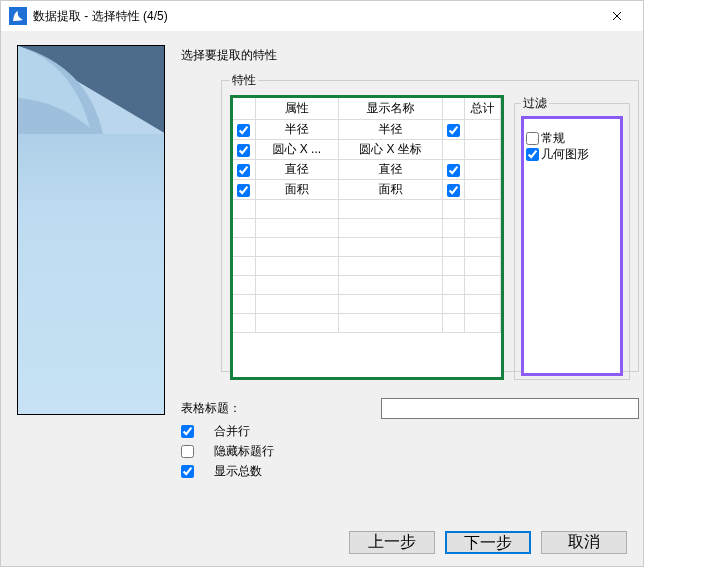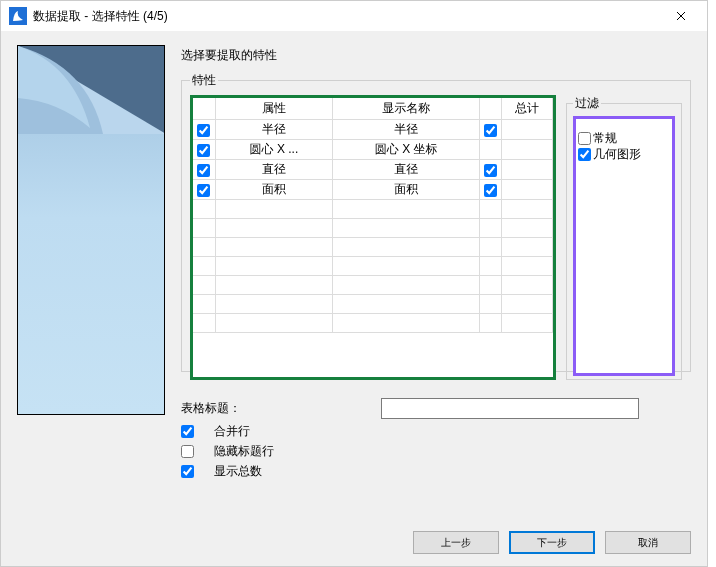--- a/index.html
+++ b/index.html
@@ -1,34 +1,34 @@
 <!DOCTYPE html>
 <html><head>
 <meta charset="utf-8">
 <style>
 * { box-sizing: border-box; margin: 0; padding: 0; }
 html, body { width: 716px; height: 567px; font-family: "Microsoft YaHei", "Segoe UI", Tahoma, sans-serif; font-size: 12px; background: #fff; overflow: hidden; }
-.window { width: 708px; height: 567px; display: flex; flex-direction: column; border: 1px solid #ccc; }
+.window { width: 644px; height: 567px; display: flex; flex-direction: column; border: 1px solid #ccc; }
 
 .titlebar { height: 30px; display: flex; align-items: center; padding: 0 4px 0 8px; background: #fff; }
 .titlebar .icon { width: 18px; height: 18px; margin-right: 6px; display: flex; align-items: center; justify-content: center; }
 .title-text { flex: 1; font-size: 12px; }
 .close-btn { width: 44px; height: 30px; display: flex; align-items: center; justify-content: center; cursor: pointer; }
 .close-btn svg { width: 10px; height: 10px; }
 
 .client { flex: 1; background: #f0f0f0; display: flex; flex-direction: column; }
 .content { flex: 1; display: flex; padding: 14px 16px 4px 16px; gap: 16px; }
 
 .preview { width: 148px; height: 370px; border: 1px solid #000; background: #bad6ed; position: relative; overflow: hidden; flex-shrink: 0; }
 .preview::after {  content:""; position:absolute; left:0; right:0; top:88px; bottom:0; background: linear-gradient(180deg,#aecfe8 0%, #bedcf1 30%, #c6e2f4 100%); }
 .preview .curl-path { position:absolute; left:0; top:0; }
 
 .rightcol { flex: 1; display: flex; flex-direction: column; }
 .instruction { margin: 2px 0 8px 0; }
-fieldset.props { border: 1px solid #cfcfcf; padding: 6px 8px 8px 8px; display: flex; gap: 10px; height: 300px; }
+fieldset.props { border: 1px solid #cfcfcf; padding: 6px 8px 8px 8px; display: flex; gap: 10px; height: 300px; margin-left: 40px; }
 fieldset legend { padding: 0 2px; }
 .table-wrap { flex: 1; background: #fff; border: 3px solid #15803d; overflow: hidden; }
 table.props-tbl { border-collapse: collapse; width: 100%; font-size: 12px; }
 table.props-tbl th { border: 1px solid #dcdcdc; border-top: none; background: #fff; font-weight: normal; padding: 2px 0; text-align: center; }
 table.props-tbl th:first-child { border-left: none; width: 22px; }
 table.props-tbl td { border: 1px solid #dcdcdc; padding: 1px 4px; text-align: center; height: 19px; }
 table.props-tbl td:first-child { border-left: none; width: 22px; }
 table.props-tbl tr:last-child td { }
 table.props-tbl td.cb, table.props-tbl th.cb { width: 22px; }
 table.props-tbl input[type=checkbox] { width: 13px; height: 13px; vertical-align: middle; }
@@ -39,21 +39,21 @@
 .filter-item input { width:13px; height:13px; }
 
 .lower { margin-top: 26px; }
 .row { display: flex; align-items: center; margin-bottom: 4px; }
 .row label.text-lbl { width: 200px; }
 input.title-input { width: 258px; height: 21px; border: 1px solid #7a7a7a; padding: 0 3px; }
 .chk-row { display: flex; align-items: center; gap: 20px; margin: 3px 0; }
 .chk-row input { width:13px; height:13px; }
 
 .btnbar { display: flex; justify-content: flex-end; gap: 10px; padding: 6px 16px 12px 0; }
-.btnbar button { width: 86px; height: 23px; font-family: Liberation Sans, sans-serif; font-size: 10px; background: #e1e1e1; border: 1px solid #adadad; cursor: pointer; }
+.btnbar button { width: 86px; height: 23px; font-family: Liberation Sans, sans-serif; font-size: 16px; background: #e1e1e1; border: 1px solid #adadad; cursor: pointer; }
 .btnbar button.primary { border: 2px solid #0078d7; background: #e1e1e1; }
 </style>
 </head>
 <body>
 
 <div class="window">
 
   <div class="titlebar">
     <span class="icon">
       <svg viewBox="0 0 18 18">

